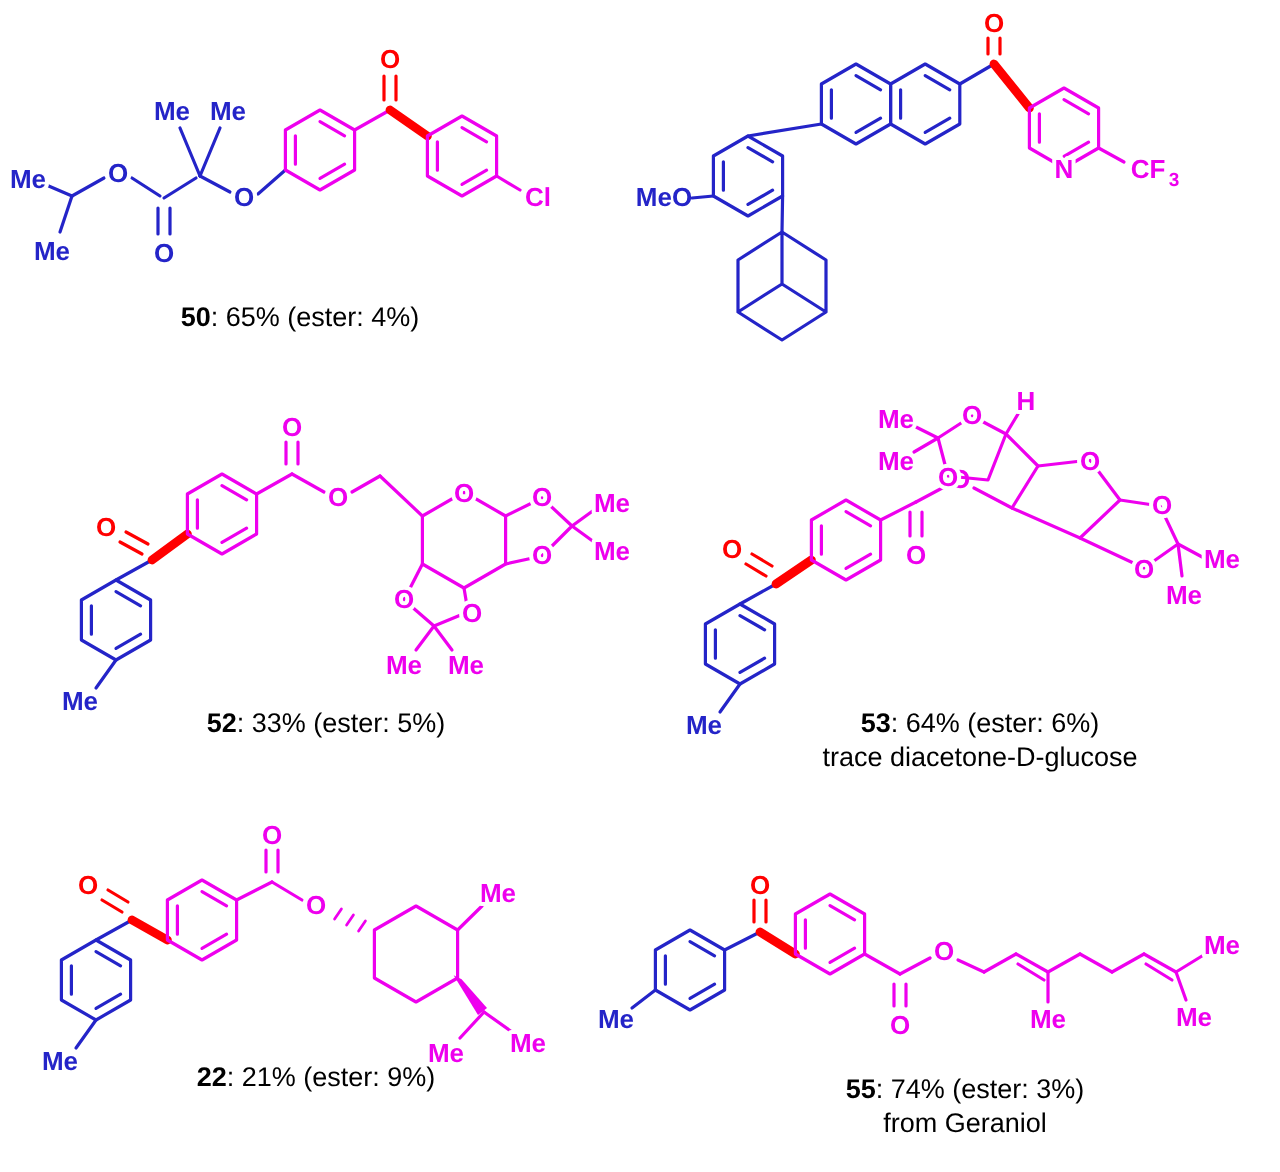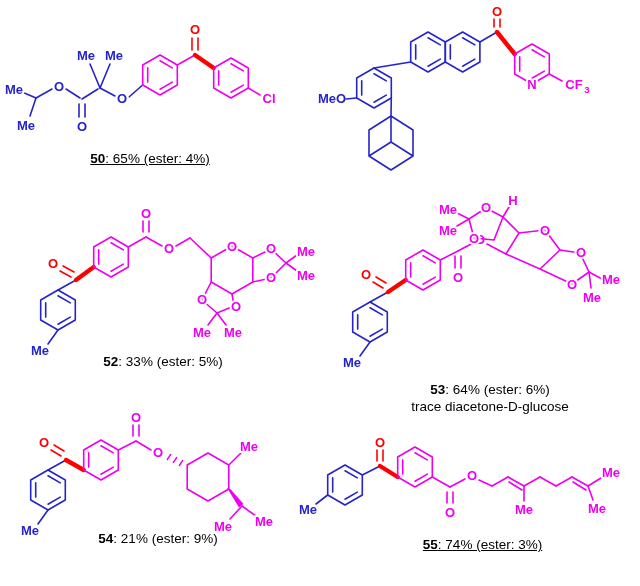--- a/index.html
+++ b/index.html
@@ -219,35 +219,36 @@
     <line class="m" x1="556" y1="486" x2="572" y2="477"></line>
     <line class="m" x1="572" y1="477" x2="588" y2="486"></line>
     <line class="m" x1="573" y1="482" x2="586" y2="490"></line>
     <line class="m" x1="588" y1="486" x2="601" y2="478"></line>
     <line class="m" x1="588" y1="486" x2="593" y2="500"></line>
     <text class="tm" x="611" y="477">Me</text>
     <text class="tm" x="597" y="513">Me</text>
   </g>
 </svg>
 
-<div class="cap" style="left:40px;top:150px;width:220px;text-decoration:underline;">
+<div class="cap" style="left:40px;top:150px;width:220px;">
   <div><b>50</b><span>: 65% (ester: 4%)</span></div>
 </div>
 
 
 <div class="cap" style="left:53px;top:353px;width:220px;">
   <div><b>52</b><span>: 33% (ester: 5%)</span></div>
 </div>
 
-<div class="cap" style="left:357px;top:353px;width:266px;margin-top:28px;">
+<div class="cap" style="left:357px;top:353px;width:266px;">
   <div><b>53</b><span>: 64% (ester: 6%)</span></div>
   <div>trace diacetone-D-glucose</div>
 </div>
 
 <div class="cap" style="left:48px;top:530px;width:220px;">
-  <div><b>54</b><span>: 21% (ester: 9%)</span></div>
-</div>
-
-<div class="cap" style="left:365px;top:536px;width:235px;text-decoration:underline;">
+  <div><b>22</b><span>: 21% (ester: 9%)</span></div>
+</div>
+
+<div class="cap" style="left:365px;top:536px;width:235px;">
   <div><b>55</b><span>: 74% (ester: 3%)</span></div>
+  <div>from Geraniol</div>
 </div>
 
 </div>
 
 </body></html>

